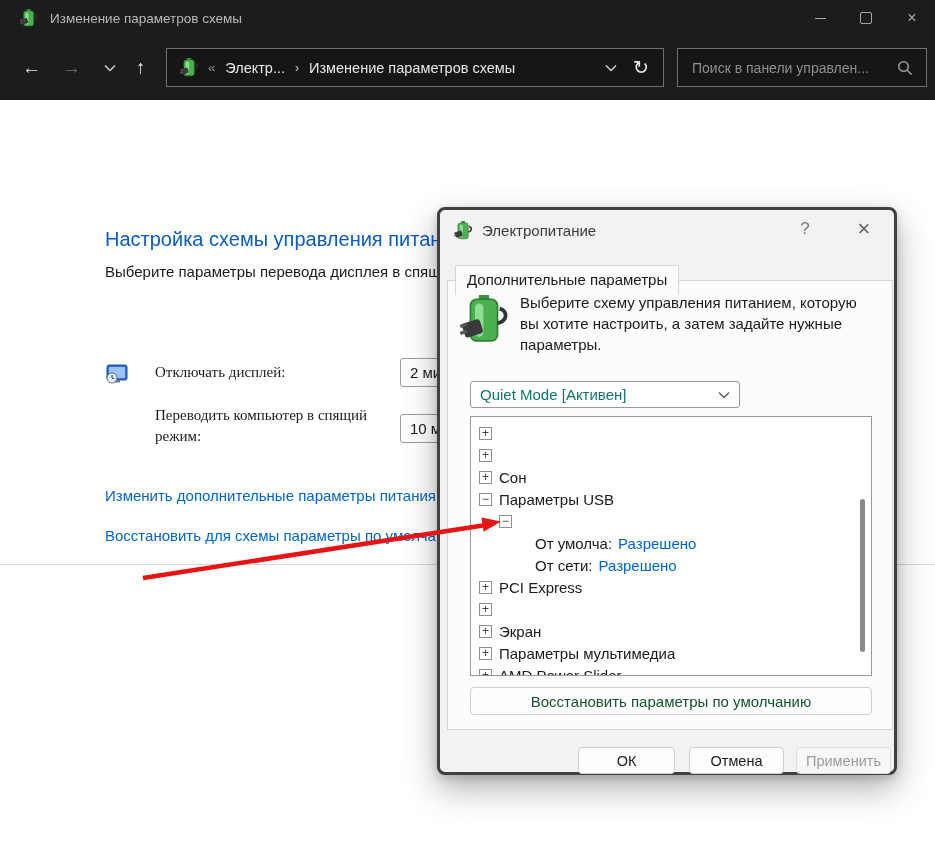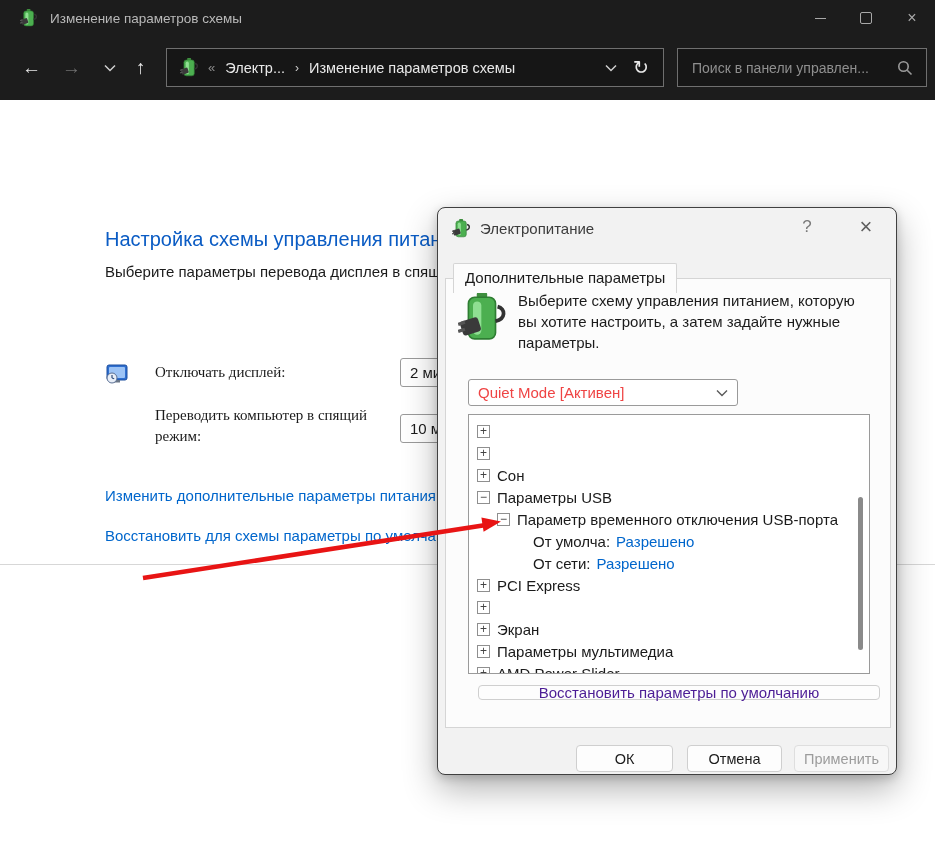--- a/index.html
+++ b/index.html
@@ -44,50 +44,50 @@
   .mini-select{position:absolute;height:29px;width:262px;background:#fff;border:1px solid #9a9a9a;
     border-radius:3px;box-sizing:border-box;font-size:15px;color:#1b1b1b;display:flex;align-items:center;
     padding-left:9px;}
   .cpl-link{position:absolute;left:105px;font-size:15px;color:#0066cc;white-space:nowrap;cursor:pointer;}
   .hsep{position:absolute;left:0;top:464px;width:935px;height:1px;background:#d7d7d7;}
   .sleep-sphere{width:22px;height:22px;border-radius:50%;margin:1px;
     background:radial-gradient(circle at 35% 30%,#cfd3d8 0%,#8d9299 35%,#3c4046 75%,#23262a 100%);}
 
   
   .dialog{position:absolute;left:437px;top:207px;width:460px;height:568px;background:#f2f2f2;
-    border:1px solid #404040;border-radius:8px;box-sizing:border-box;
+    border:3px solid #404040;border-radius:8px;box-sizing:border-box;
     box-shadow:0 14px 34px rgba(0,0,0,.30),0 3px 10px rgba(0,0,0,.18);z-index:10;}
   .dlg-titlebar{position:absolute;left:0;top:0;width:100%;height:40px;display:flex;align-items:center;}
   .dlg-titlebar .appicon{margin-left:14px;width:19px;height:19px;flex:none;}
   .dlg-title{margin-left:9px;font-size:15px;color:#3c3c3c;}
   .dlg-help{position:absolute;right:78px;top:9px;font-size:17px;color:#7a7a7a;width:22px;text-align:center;}
   .dlg-close{position:absolute;right:18px;top:6px;font-size:22px;color:#5f5f5f;width:24px;text-align:center;}
   .dlg-tab{position:absolute;left:15px;top:55px;padding:5px 11px 7px;background:#fcfcfc;
     border:1px solid #d5d5d5;border-bottom:none;border-radius:2px 2px 0 0;font-size:15px;color:#1b1b1b;z-index:2;}
   .dlg-page{position:absolute;left:7px;top:70px;width:446px;height:450px;background:#fcfcfc;
     border:1px solid #d5d5d5;box-sizing:border-box;z-index:1;}
   .dlg-desc-ico{position:absolute;left:12px;top:12px;width:50px;height:52px;}
   .dlg-desc{position:absolute;left:72px;top:11px;width:358px;font-size:15px;line-height:21px;color:#1b1b1b;}
   .scheme-select{position:absolute;left:22px;top:100px;width:270px;height:27px;background:#fff;
     border:1px solid #9a9a9a;border-radius:3px;box-sizing:border-box;display:flex;align-items:center;
-    font-size:15px;color:#ef4444;padding-left:9px;}
+    font-size:15px;color:#0f766e;padding-left:9px;}
   .scheme-select svg{margin-left:auto;margin-right:9px;}
 
   .tree{position:absolute;left:22px;top:135px;width:402px;height:260px;background:#fff;
     border:1px solid #9a9a9a;box-sizing:border-box;overflow:hidden;padding-top:5px;}
   .tree-row{display:flex;align-items:center;height:22px;font-size:15px;white-space:nowrap;}
   .lvl0{padding-left:8px;}.lvl1{padding-left:28px;}.lvl2{padding-left:64px;}
   .expand-box{width:13px;height:13px;box-sizing:border-box;border:1px solid #8f8f8f;background:#fff;
     color:#444;font-size:12px;line-height:10px;text-align:center;margin-right:7px;flex:none;}
   .tree-label{color:#1a1a1a;}
   .tree-value{color:#0066cc;margin-left:6px;cursor:pointer;}
   .tree-scroll{position:absolute;right:3px;top:83px;width:5px;height:153px;background:#8a8a8a;border-radius:3px;}
 
-  .restore-btn{position:absolute;left:32px;top:406px;width:402px;height:15px;background:#fdfdfd;
-    border:1px solid #cfcfcf;border-radius:4px;font-size:15px;color:#4c1d95;
+  .restore-btn{position:absolute;left:22px;top:406px;width:402px;height:28px;background:#fdfdfd;
+    border:1px solid #cfcfcf;border-radius:4px;font-size:15px;color:#14532d;
     display:flex;align-items:center;justify-content:center;box-sizing:border-box;}
   .dlg-footer-btn{position:absolute;top:537px;height:27px;background:#fdfdfd;border:1px solid #cfcfcf;
     border-radius:4px;font-size:14.5px;color:#1b1b1b;display:flex;align-items:center;justify-content:center;
     box-sizing:border-box;}
   .btn-ok{left:138px;width:97px;}
   .btn-cancel{left:249px;width:95px;}
   .btn-apply{left:356px;width:95px;color:#9c9c9c;border-color:#dedede;background:#f7f7f7;}
 
   .arrow-overlay{position:absolute;left:0;top:0;width:935px;height:841px;z-index:50;pointer-events:none;}
 </style>
@@ -225,21 +225,20 @@
           <div class="tree-row lvl0">
             <span class="expand-box">+</span>
             <span class="tree-label">Сон</span>
           </div>
           <div class="tree-row lvl0">
             <span class="expand-box">−</span>
             <span class="tree-label">Параметры USB</span>
           </div>
           <div class="tree-row lvl1">
             <span class="expand-box">−</span>
-            <span class="tree-label">Параметр временного отключения USB-порта</span>
           </div>
           <div class="tree-row lvl2">
             <span class="tree-label">От умолча:</span>
             <span class="tree-value">Разрешено</span>
           </div>
           <div class="tree-row lvl2">
             <span class="tree-label">От сети:</span>
             <span class="tree-value">Разрешено</span>
           </div>
           <div class="tree-row lvl0">

